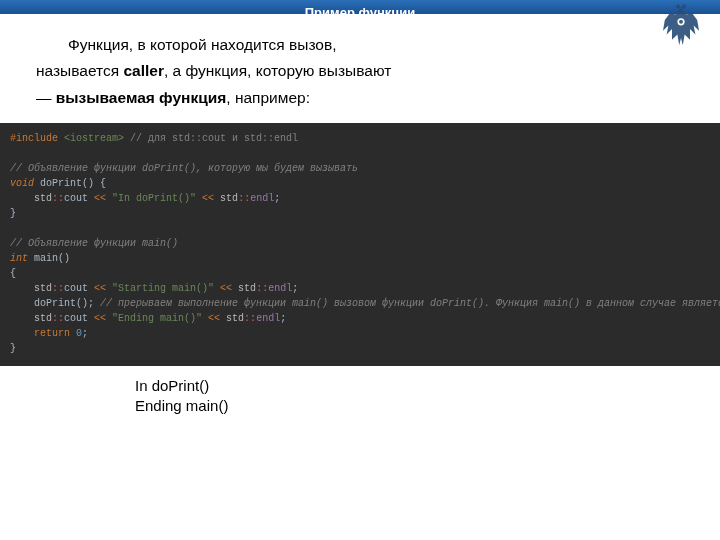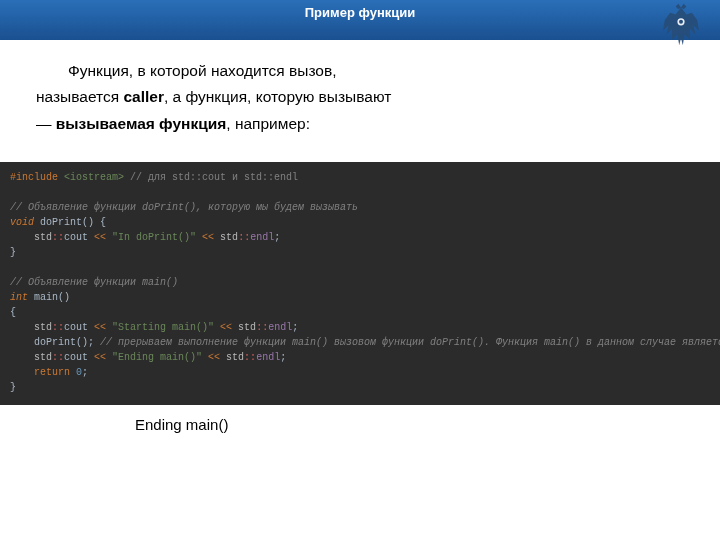--- a/index.html
+++ b/index.html
@@ -9,37 +9,37 @@
     height: 540px;
     background: #fff;
     font-family: Arial, sans-serif;
     color: #000;
     overflow: hidden;
     position: relative;
   }
   .header-bar {
     background: #1f5fa8;
     background: linear-gradient(#2a6fb8, #1a5090);
-    height: 40px;
+    height: 14px;
     line-height: 26px;
     color: #fff;
     text-align: center;
     font-size: 13px;
     font-weight: bold;
   }
   .emblem {
     position: absolute;
     top: 2px;
     right: 12px;
     width: 54px;
     height: 54px;
     opacity: 0.9;
   }
   .body-text {
-    padding: 18px 36px 25px 36px;
+    padding: 18px 36px 12px 36px;
     font-size: 15.5px;
     line-height: 1.7;
   }
   .body-text .indent { text-indent: 32px; display: block; }
   .bold { font-weight: bold; }
   .code-block {
     background: #2b2b2b;
     color: #a9b7c6;
     font-family: Consolas, "Courier New", monospace;
     font-size: 10px;
@@ -100,14 +100,15 @@
 <span class="c-comm-it">// Объявление функции main()</span>
 <span class="c-type">int</span><span class="c-id"> main</span><span class="c-id">()</span>
 <span class="c-id">{</span>
 <span class="c-ns">    std</span><span class="c-colons">::</span><span class="c-id">cout </span><span class="c-op">&lt;&lt; </span><span class="c-str">"Starting main()"</span><span class="c-op"> &lt;&lt; </span><span class="c-ns">std</span><span class="c-colons">::</span><span class="c-endl">endl</span><span>;</span>
 <span class="c-id">    doPrint();</span><span class="c-comm-it"> // прерываем выполнение функции main() вызовом функции doPrint(). Функция main() в данном случае является caller</span>
 <span class="c-ns">    std</span><span class="c-colons">::</span><span class="c-id">cout </span><span class="c-op">&lt;&lt; </span><span class="c-str">"Ending main()"</span><span class="c-op"> &lt;&lt; </span><span class="c-ns">std</span><span class="c-colons">::</span><span class="c-endl">endl</span><span>;</span>
 <span class="c-keyword">    return </span><span class="c-num">0</span><span>;</span>
 <span class="c-id">}</span></div>
 
 <div class="result-block">
+  <div>In doPrint()</div>
   <div>Ending main()</div>
 </div>
 
 </body></html>

